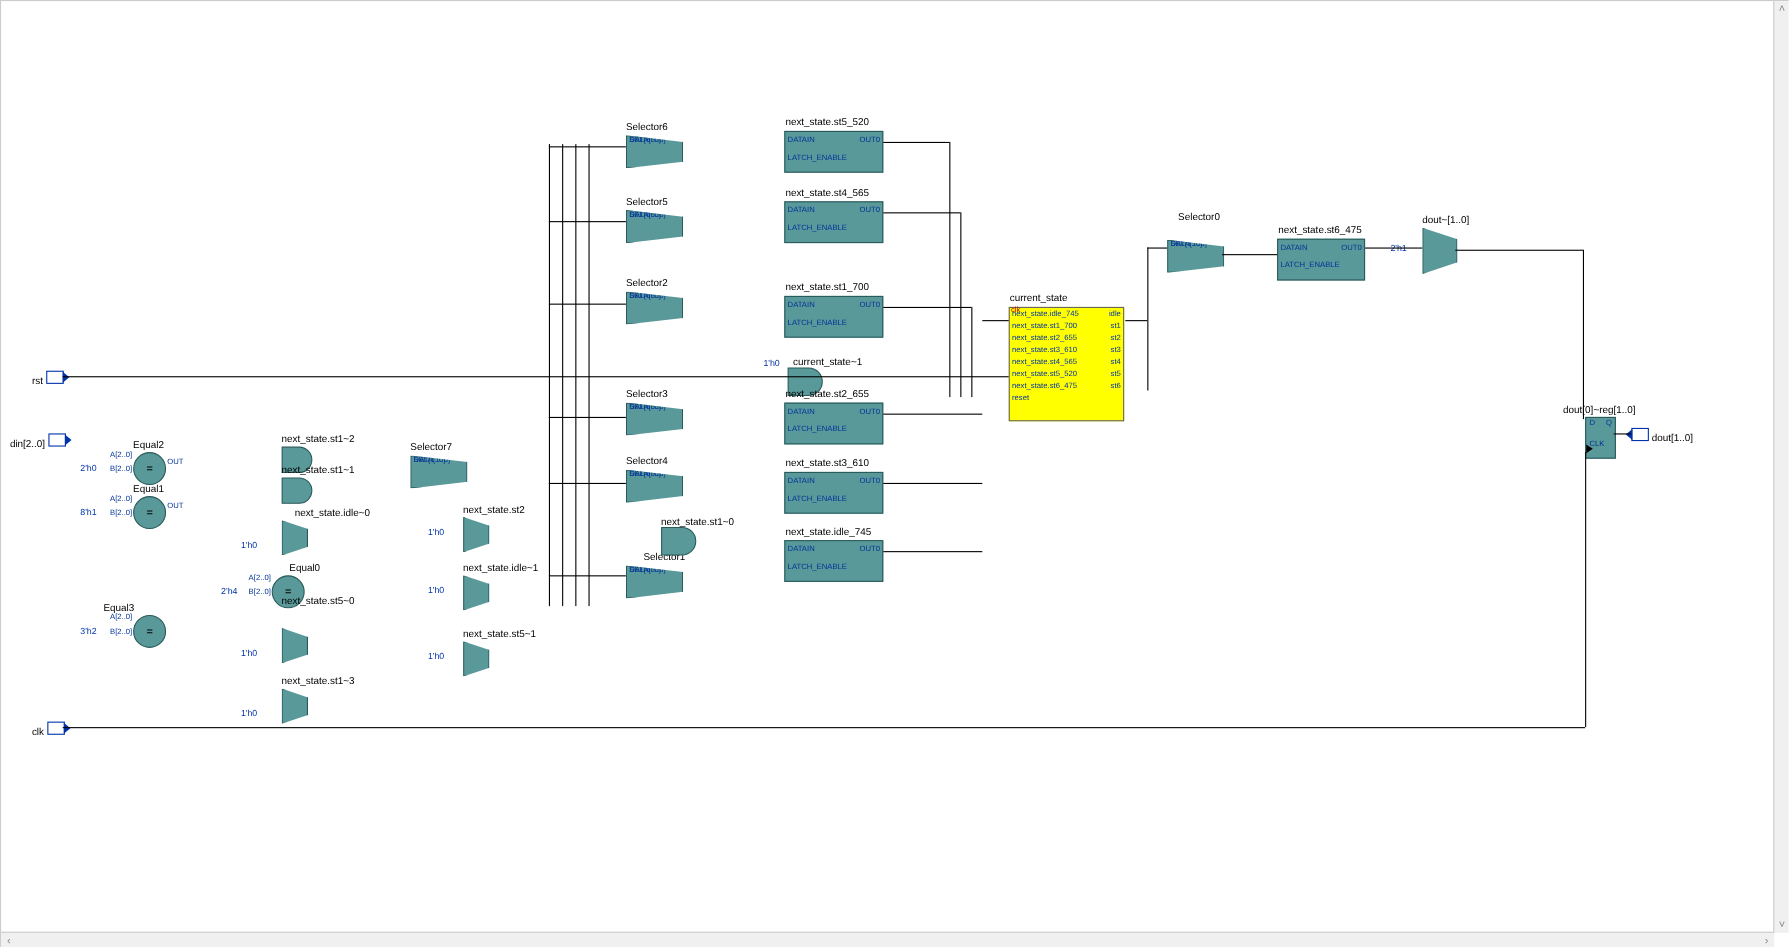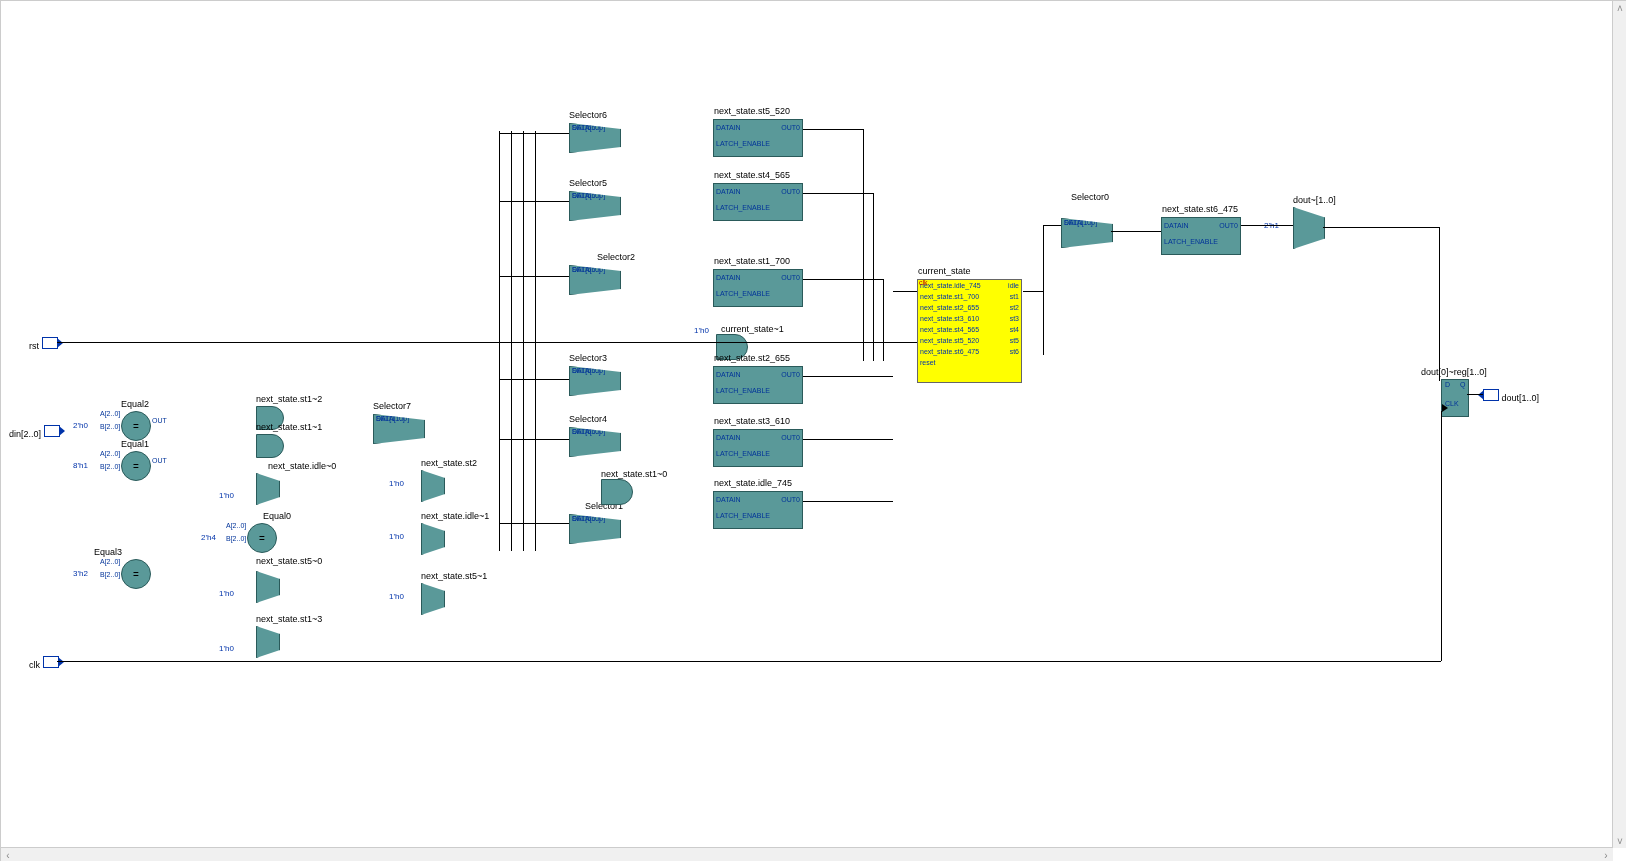--- a/index.html
+++ b/index.html
@@ -34,21 +34,21 @@
 .wire{position:absolute;background:#000}
 </style>
 </head>
 <body>
 
 <div id="canvas">
 
   <div class="pin" style="left:28px;top:336px">
     <span>rst</span> <span class="pin-io in"></span>
   </div>
-  <div class="pin" style="left:8px;top:424px">
+  <div class="pin" style="left:8px;top:393px">
     <span>din[2..0]</span> <span class="pin-io in"></span>
   </div>
   <div class="pin" style="left:28px;top:655px">
     <span>clk</span> <span class="pin-io in"></span>
   </div>
   <div class="pin" style="left:1482px;top:388px">
     <span class="pin-io out"></span> <span>dout[1..0]</span>
   </div>
 
   <div class="eq-label" style="left:120px;top:398px">Equal2</div>
@@ -88,21 +88,21 @@
   <div class="mux-label" style="left:255px;top:393px">next_state.st1~2</div>
   <div class="and-gate" style="left:255px;top:405px"></div>
 
   <div class="mux-label" style="left:255px;top:421px">next_state.st1~1</div>
   <div class="and-gate" style="left:255px;top:433px"></div>
 
   <div class="mux-label" style="left:267px;top:460px">next_state.idle~0</div>
   <div class="mux small" style="left:255px;top:472px"></div>
   <div class="const-text" style="left:218px;top:490px">1'h0</div>
 
-  <div class="mux-label" style="left:255px;top:555px">next_state.st5~0</div>
+  <div class="mux-label" style="left:255px;top:540px">next_state.st5~0</div>
   <div class="mux small" style="left:255px;top:570px"></div>
   <div class="const-text" style="left:218px;top:588px">1'h0</div>
 
   <div class="mux-label" style="left:255px;top:613px">next_state.st1~3</div>
   <div class="mux small" style="left:255px;top:625px"></div>
   <div class="const-text" style="left:218px;top:643px">1'h0</div>
 
   <div class="mux-label" style="left:372px;top:400px">Selector7</div>
   <div class="sel-trap" style="left:372px;top:413px">
     <div class="sp" style="left:2px;top:0">SEL[1..0]</div>
@@ -129,21 +129,21 @@
     <div class="sp" style="right:-16px;top:8px">OUT</div>
   </div>
 
   <div class="mux-label" style="left:568px;top:177px">Selector5</div>
   <div class="sel-trap" style="left:568px;top:190px">
     <div class="sp" style="left:2px;top:0">SEL[6..0]</div>
     <div class="sp" style="left:2px;top:14">DATA[6..0]</div>
     <div class="sp" style="right:-16px;top:8px">OUT</div>
   </div>
 
-  <div class="mux-label" style="left:596px;top:251px">Selector2</div>
+  <div class="mux-label" style="left:568px;top:251px">Selector2</div>
   <div class="sel-trap" style="left:568px;top:264px">
     <div class="sp" style="left:2px;top:0">SEL[6..0]</div>
     <div class="sp" style="left:2px;top:14">DATA[6..0]</div>
     <div class="sp" style="right:-16px;top:8px">OUT</div>
   </div>
 
   <div class="mux-label" style="left:568px;top:352px">Selector3</div>
   <div class="sel-trap" style="left:568px;top:365px">
     <div class="sp" style="left:2px;top:0">SEL[6..0]</div>
     <div class="sp" style="left:2px;top:14">DATA[6..0]</div>

